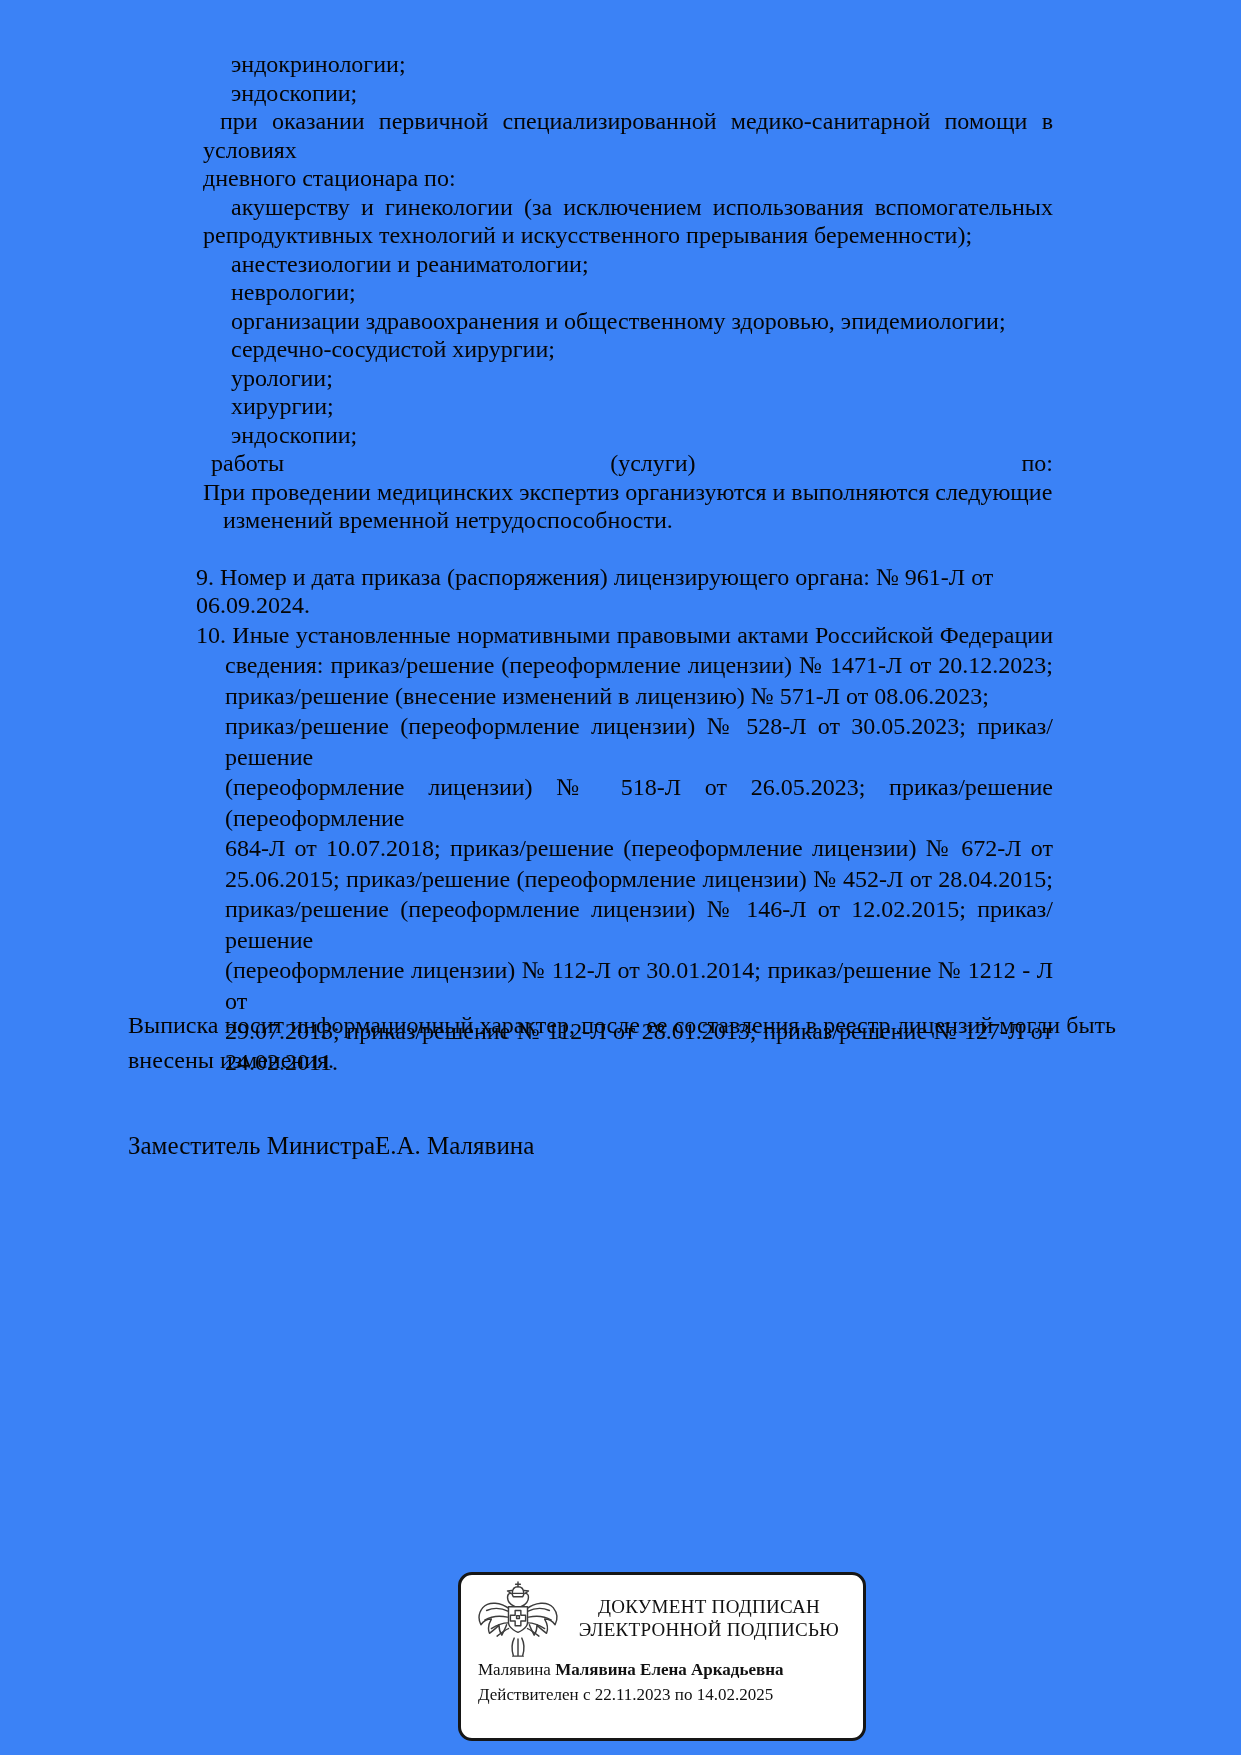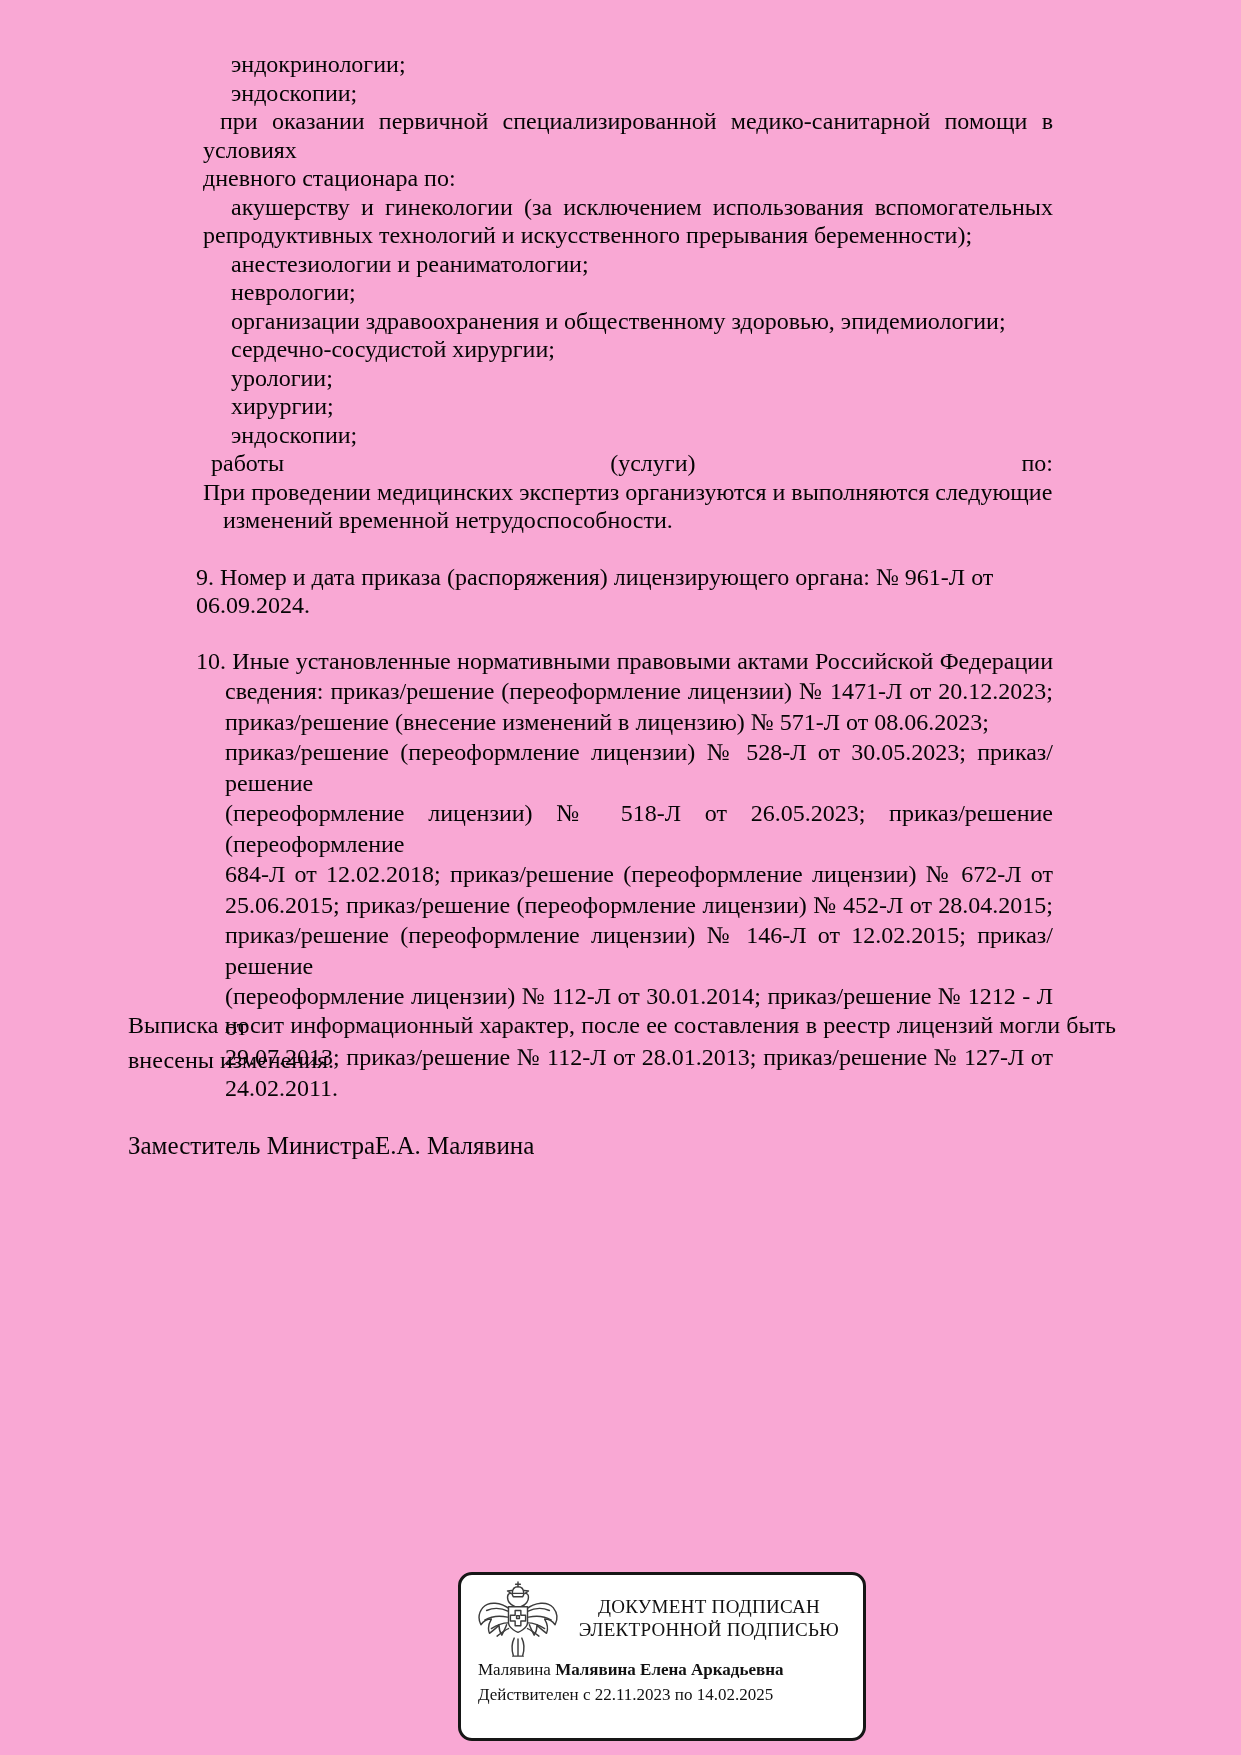--- a/index.html
+++ b/index.html
@@ -1,21 +1,21 @@
 <!DOCTYPE html>
 <html lang="ru"><head>
 <meta charset="utf-8">
 <style>
   html,body{margin:0;padding:0;}
   body{
     width:1241px;height:1755px;position:relative;overflow:hidden;
     background:#ffffff;color:#000;
     font-family:"Liberation Serif","DejaVu Serif",serif;
   }
-  .page{position:absolute;inset:0;background:#f9a8d4;}
+  .page{position:absolute;inset:0;background:#3b82f6;}
 
   
   .doc-main{
     position:absolute;left:203px;top:50px;width:850px;
     font-size:24px;line-height:28.5px;color:#050505;
   }
   .tline{white-space:nowrap;}
   .doc-main .tline,.disclaimer .tline{text-align:justify;white-space:normal;}
 
   .block-endo .tline{text-indent:28px;}
@@ -25,21 +25,21 @@
   .block-daycare .tline{text-indent:28px;}
   .block-daycare .tline:nth-child(2){text-indent:0;}
   .block-daycare .tline:first-child{text-align-last:justify;}
 
   .block-expert .tline:first-child{text-indent:8px;text-align-last:justify;}
 
   .block-expert-item{text-indent:20px;}
 
   .item9{margin-left:-7px;margin-top:28px;}
 
-  .item10{margin-left:-7px;margin-top:26px;line-height:30.5px;}
+  .item10{margin-left:-7px;line-height:30.5px;}
   .item10 .tline{padding-left:29px;text-align-last:justify;}
   .item10 .tline:first-child{padding-left:0;}
   .item10 .tline:nth-child(3){text-align-last:left;}
   .item10 .tline.tline-last{text-align-last:left;}
 
   
   .disclaimer{
     position:absolute;left:128px;top:1008px;width:988px;
     font-size:24px;line-height:35px;color:#050505;
   }
@@ -105,21 +105,21 @@
     <div class="block-expert-item">изменений временной нетрудоспособности.</div>
 
     <div class="item9">9. Номер и дата приказа (распоряжения) лицензирующего органа: № 961-Л от 06.09.2024.</div>
 
     <div class="item10">
         <div class="tline">10. Иные установленные нормативными правовыми актами Российской Федерации</div>
         <div class="tline">сведения: приказ/решение (переоформление лицензии) № 1471-Л от 20.12.2023;</div>
         <div class="tline">приказ/решение (внесение изменений в лицензию) № 571-Л от 08.06.2023;</div>
         <div class="tline">приказ/решение (переоформление лицензии) № 528-Л от 30.05.2023; приказ/решение</div>
         <div class="tline">(переоформление лицензии) № 518-Л от 26.05.2023; приказ/решение (переоформление</div>
-        <div class="tline">684-Л от 12.02.2018; приказ/решение (переоформление лицензии) № 672-Л от</div>
+        <div class="tline">684-Л от 10.07.2018; приказ/решение (переоформление лицензии) № 672-Л от</div>
         <div class="tline">25.06.2015; приказ/решение (переоформление лицензии) № 452-Л от 28.04.2015;</div>
         <div class="tline">приказ/решение (переоформление лицензии) № 146-Л от 12.02.2015; приказ/решение</div>
         <div class="tline">(переоформление лицензии) № 112-Л от 30.01.2014; приказ/решение № 1212 - Л от</div>
         <div class="tline">29.07.2013; приказ/решение № 112-Л от 28.01.2013; приказ/решение № 127-Л от</div>
         <div class="tline tline-last">24.02.2011.</div>
       </div>
 
   </div>
 
   <div class="disclaimer">

